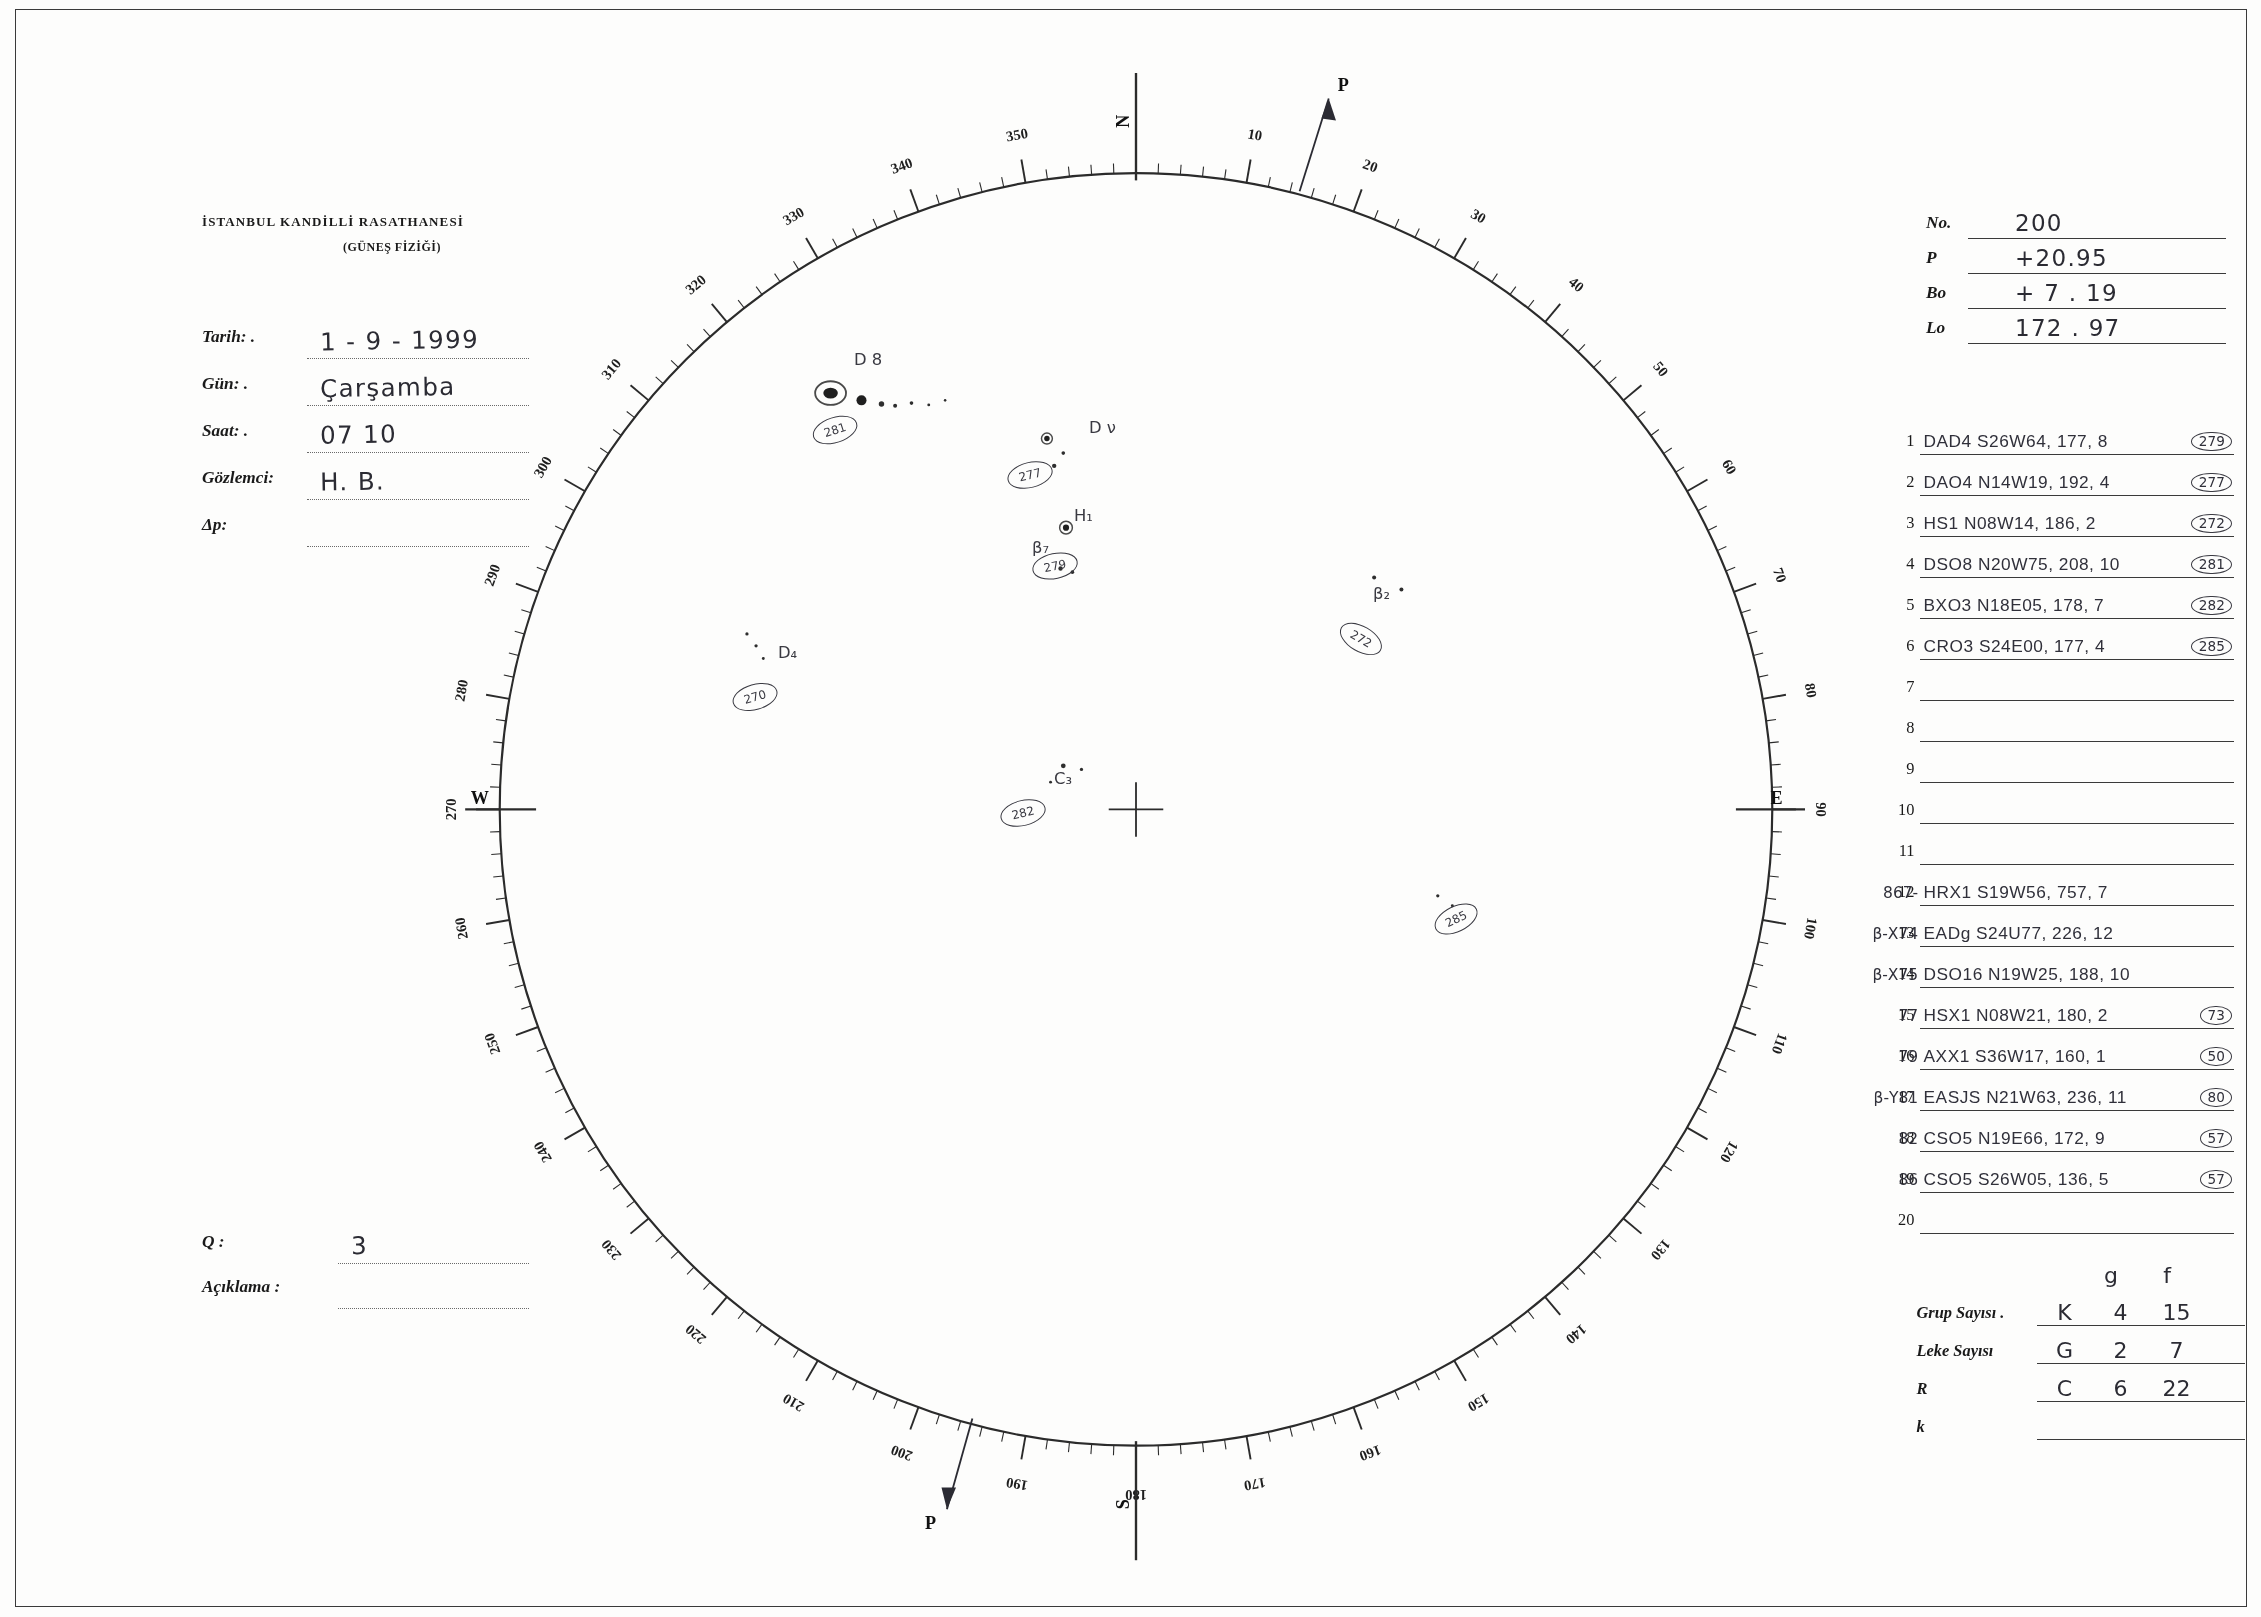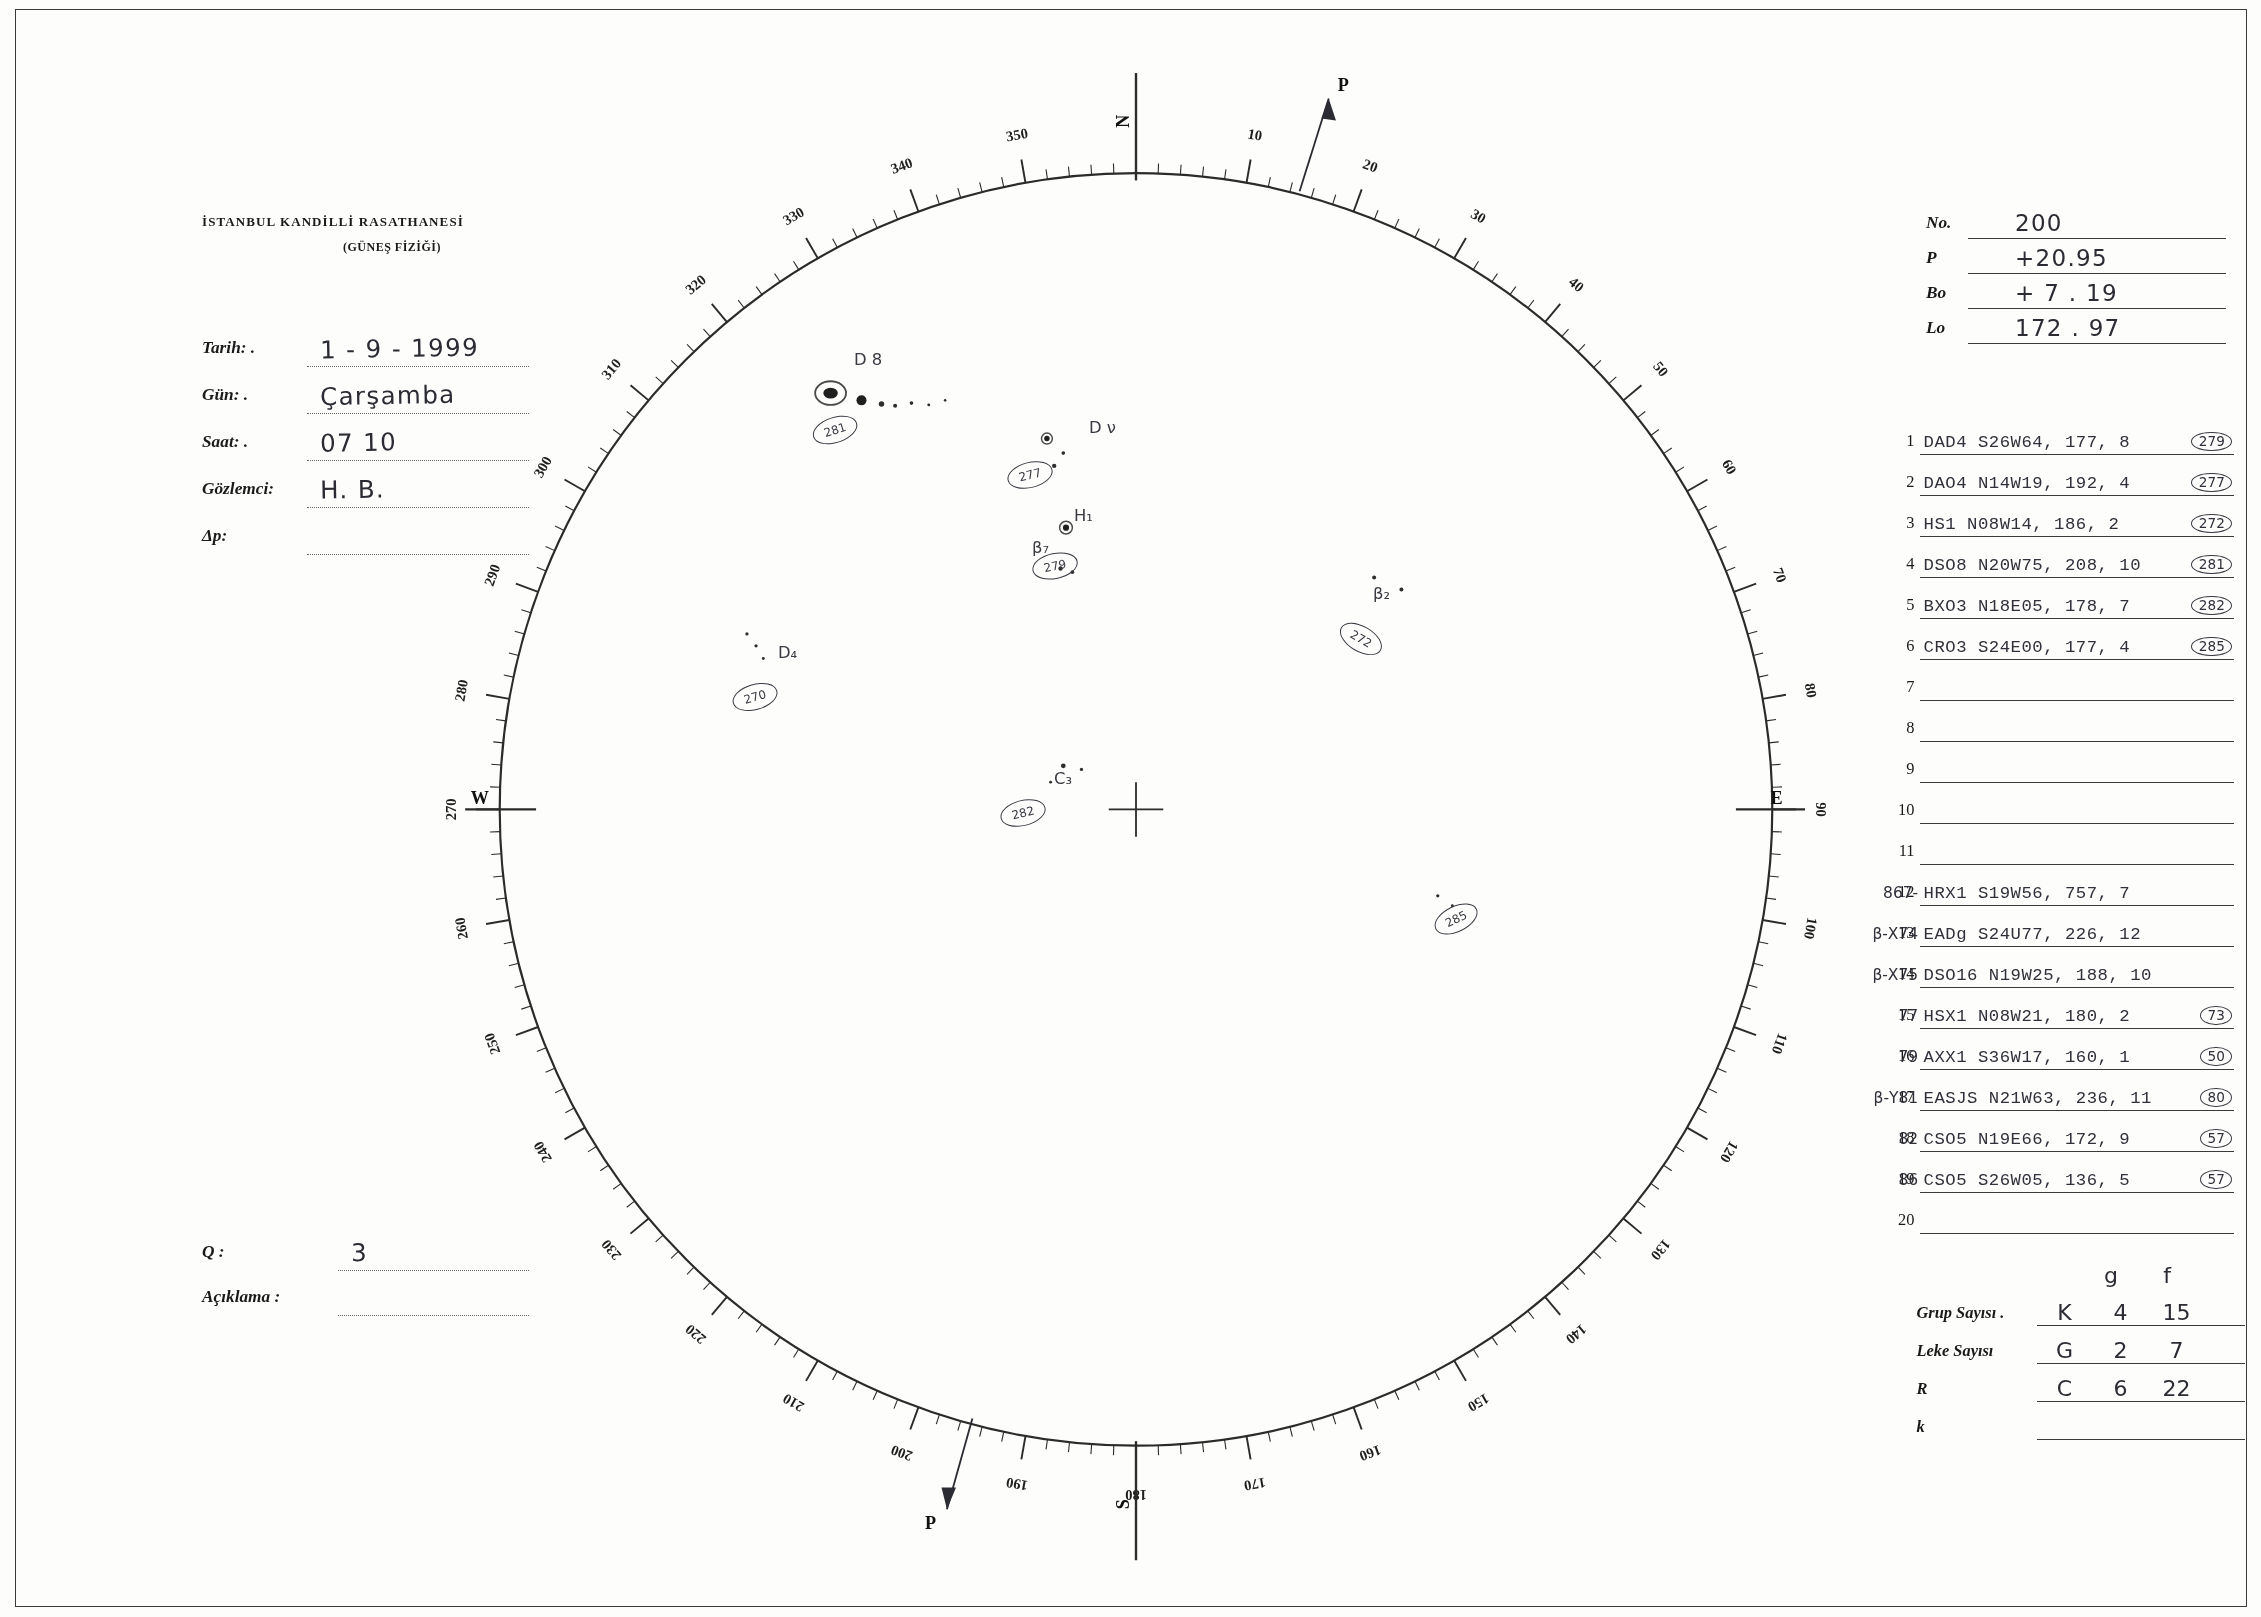--- a/index.html
+++ b/index.html
@@ -49,21 +49,21 @@
   }
   
   .field-rows {
     position: absolute;
     left: 202px;
     top: 327px;
     width: 327px;
   }
   .frow {
     display: flex;
-    align-items: center;
+    align-items: flex-start;
     height: 47px;
   }
   .flabel {
     font-style: italic;
     font-weight: bold;
     font-size: 17.3px;
     width: 105px;
     flex: none;
     padding-bottom: 4.5px;
   }
@@ -206,21 +206,21 @@
   .obs-line {
     flex: 1;
     border-bottom: 1.2px solid #3a3a3a;
     height: 33px;
     position: relative;
   }
   .obs-hand {
     position: absolute;
     bottom: 1.8px;
     left: 3.6px;
-    font-family: Liberation Mono, monospace;
+    font-family: Liberation Sans, sans-serif;
     font-size: 17.3px;
     color: #30303a;
     letter-spacing: 0.5px;
     white-space: nowrap;
     margin-top: 38px;
   }
   .obs-tag {
     position: absolute;
     right: 1.8px;
     bottom: 2.7px;

